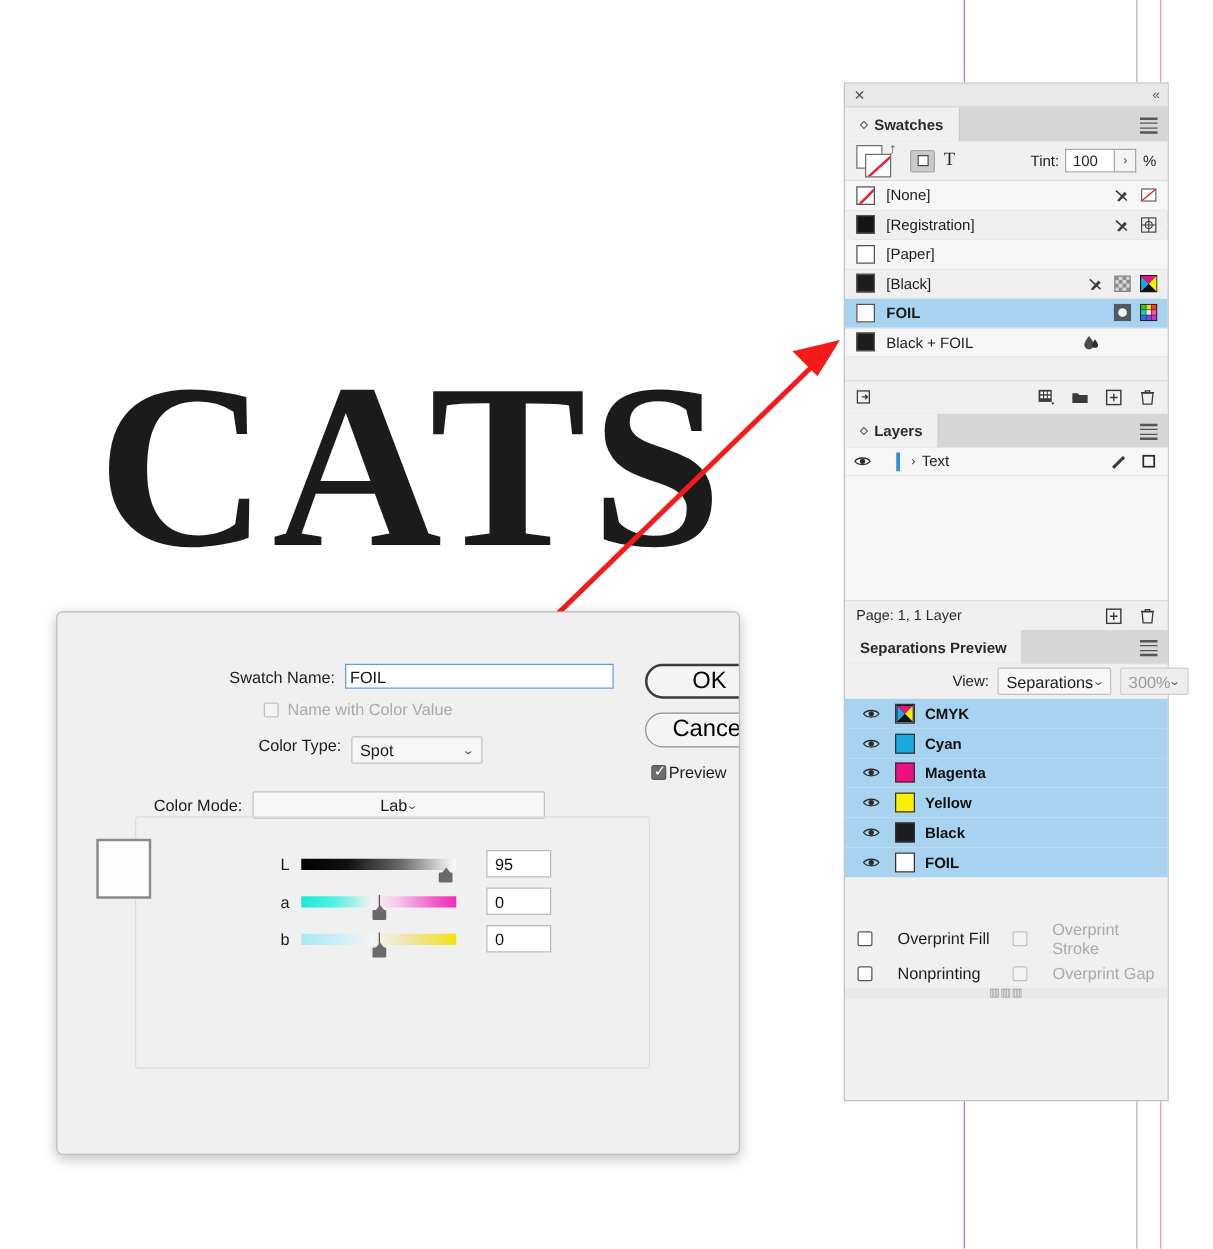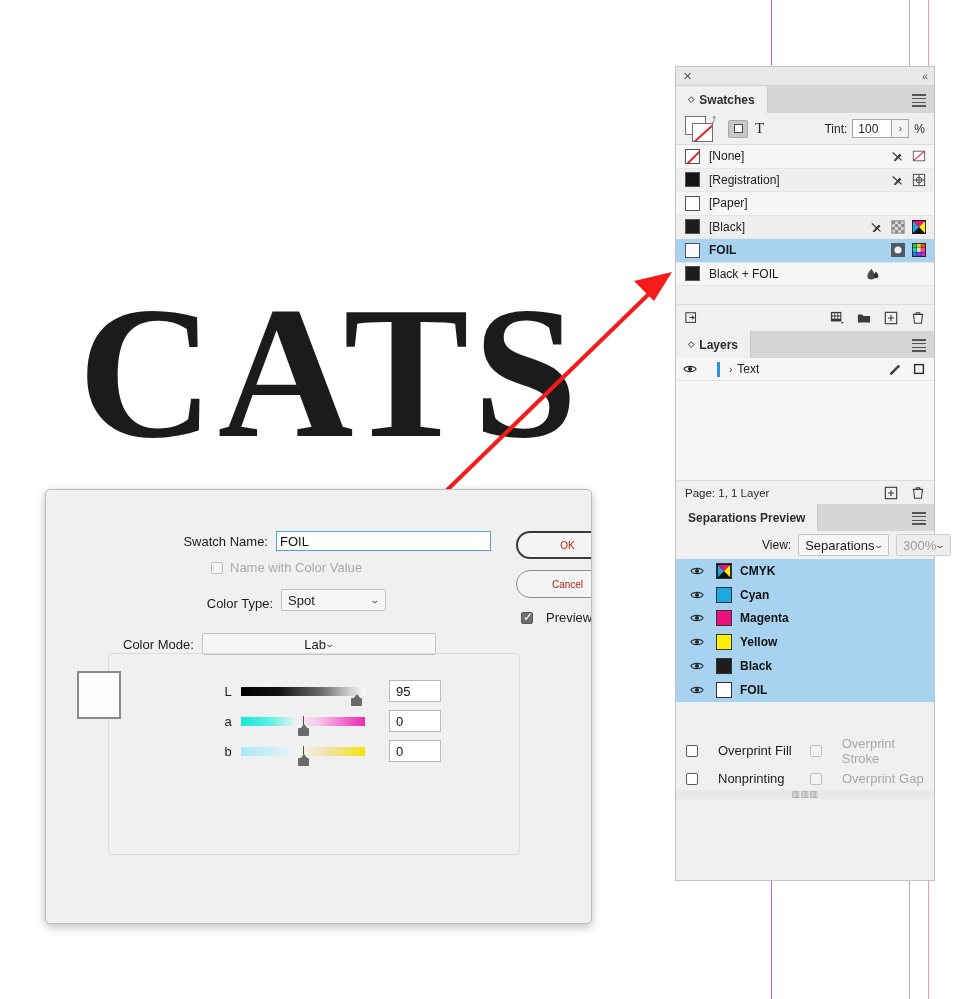--- a/index.html
+++ b/index.html
@@ -61,21 +61,21 @@
     box-sizing:border-box;
     outline:none;
   }
   #swatch-name-input::selection{background:#b5d6f5;}
 
   #row-namevalue{position:absolute;left:165px;top:70px;display:flex;align-items:center;gap:7px;}
   .cbox{width:12px;height:12px;border:1px solid #c0c0c0;background:#f4f4f4;box-sizing:border-box;border-radius:2px;display:inline-block;}
   .cbox.on{background:#6e6e6e;border-color:#5a5a5a;position:relative;}
   .cbox.on::after{content:"✓";position:absolute;left:1px;top:-3px;color:#fff;font-size:12px;line-height:14px;}
 
-  #row-type{position:absolute;left:0;top:99px;width:340px;display:flex;align-items:flex-end;justify-content:flex-end;gap:8px;}
+  #row-type{position:absolute;left:0;top:99px;width:340px;display:flex;align-items:flex-start;justify-content:flex-end;gap:8px;}
   .select{
     height:22px;background:#f6f6f6;border:1px solid #c2c2c2;border-radius:2px;
     display:flex;align-items:center;justify-content:space-between;
     font-size:13px;color:#1c1c1c;padding:0 6px;box-sizing:border-box;
   }
   #color-type-select{width:105px;}
   .chev{font-size:9px;color:#4a4a4a;transform:scaleX(1.4);}
 
   #row-mode{position:absolute;left:77px;top:143px;display:flex;align-items:center;gap:8px;}
   #color-mode-select{width:234px;justify-content:center;}
@@ -99,25 +99,25 @@
   .numbox{
     width:52px;height:22px;background:#fff;border:1px solid #b9b9b9;
     font-size:13px;color:#111;display:flex;align-items:center;padding-left:6px;
     box-sizing:border-box;margin-left:24px;
   }
 
   #btn-ok,#btn-cancel{
     position:absolute;left:470px;width:103px;height:28px;
     border-radius:14px;background:#f4f4f4;
     display:flex;align-items:center;justify-content:center;
-    font-size:10px;color:#b91c1c;box-sizing:border-box;
+    font-size:19px;color:#000000;box-sizing:border-box;
   }
   #btn-ok{top:41px;border:2px solid #3b3b3b;}
   #btn-cancel{top:80px;border:1px solid #8e8e8e;}
-  #row-preview{position:absolute;left:475px;top:120px;display:flex;align-items:center;gap:13px;}
+  #row-preview{position:absolute;left:475px;top:120px;display:flex;align-items:center;gap:2px;}
 
   
   #panel-dock{
     position:absolute;left:675px;top:66px;width:260px;height:815px;
     background:#f0f0f0;border:1px solid #c4c4c4;box-sizing:border-box;
     font-size:12px;color:#222;
   }
   #dock-titlebar{height:19px;background:#e8e8e8;border-bottom:1px solid #d2d2d2;display:flex;align-items:center;justify-content:space-between;padding:0 7px;box-sizing:border-box;}
   .dock-x{font-size:11px;color:#555;}
   .dock-collapse{font-size:11px;color:#555;letter-spacing:-1px;}

